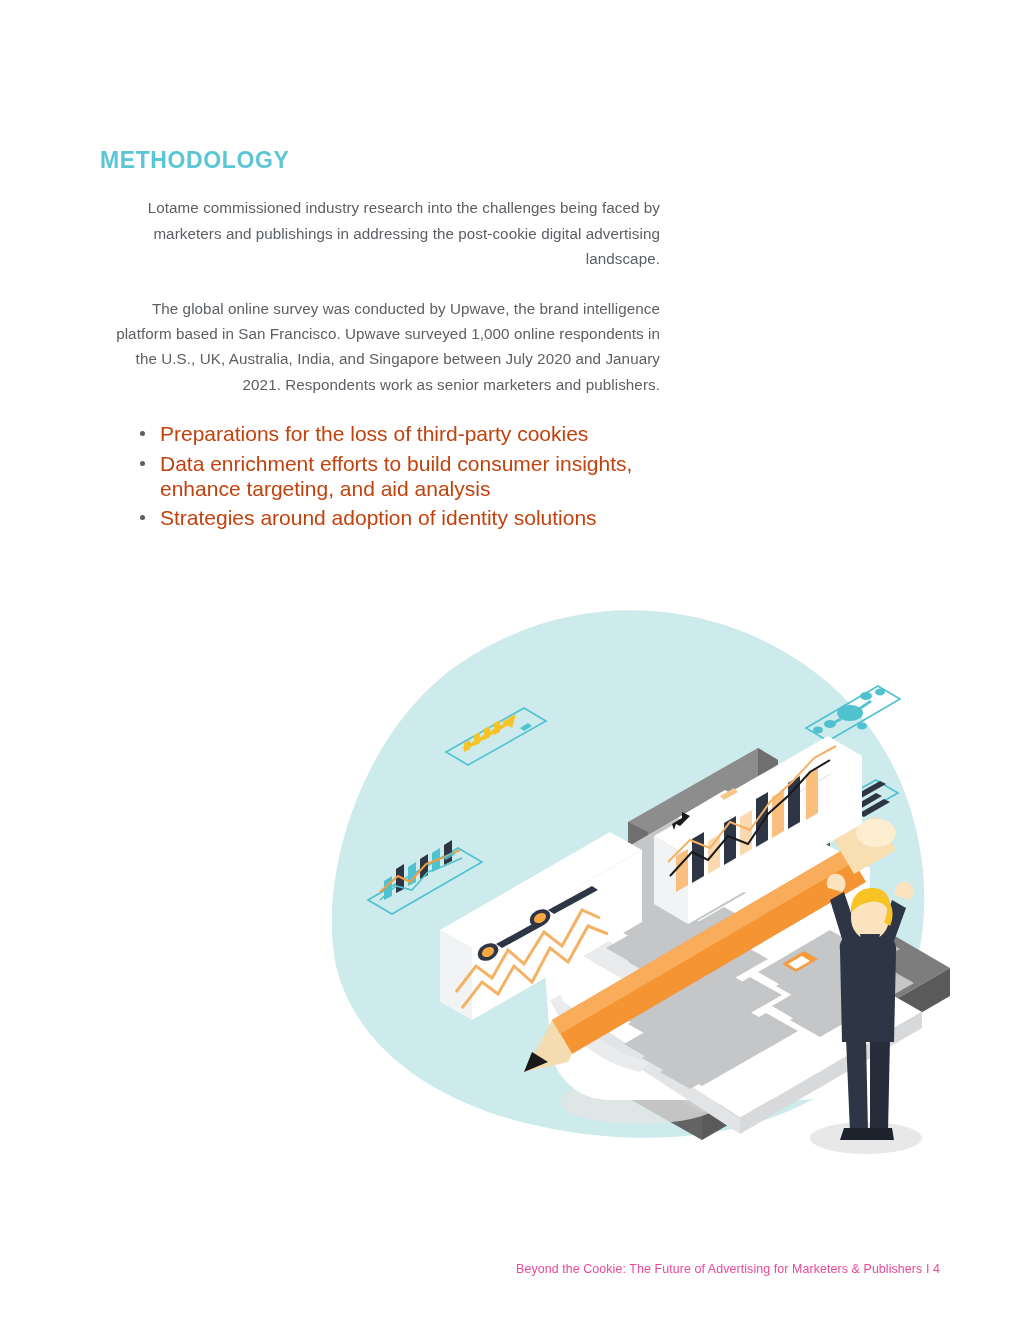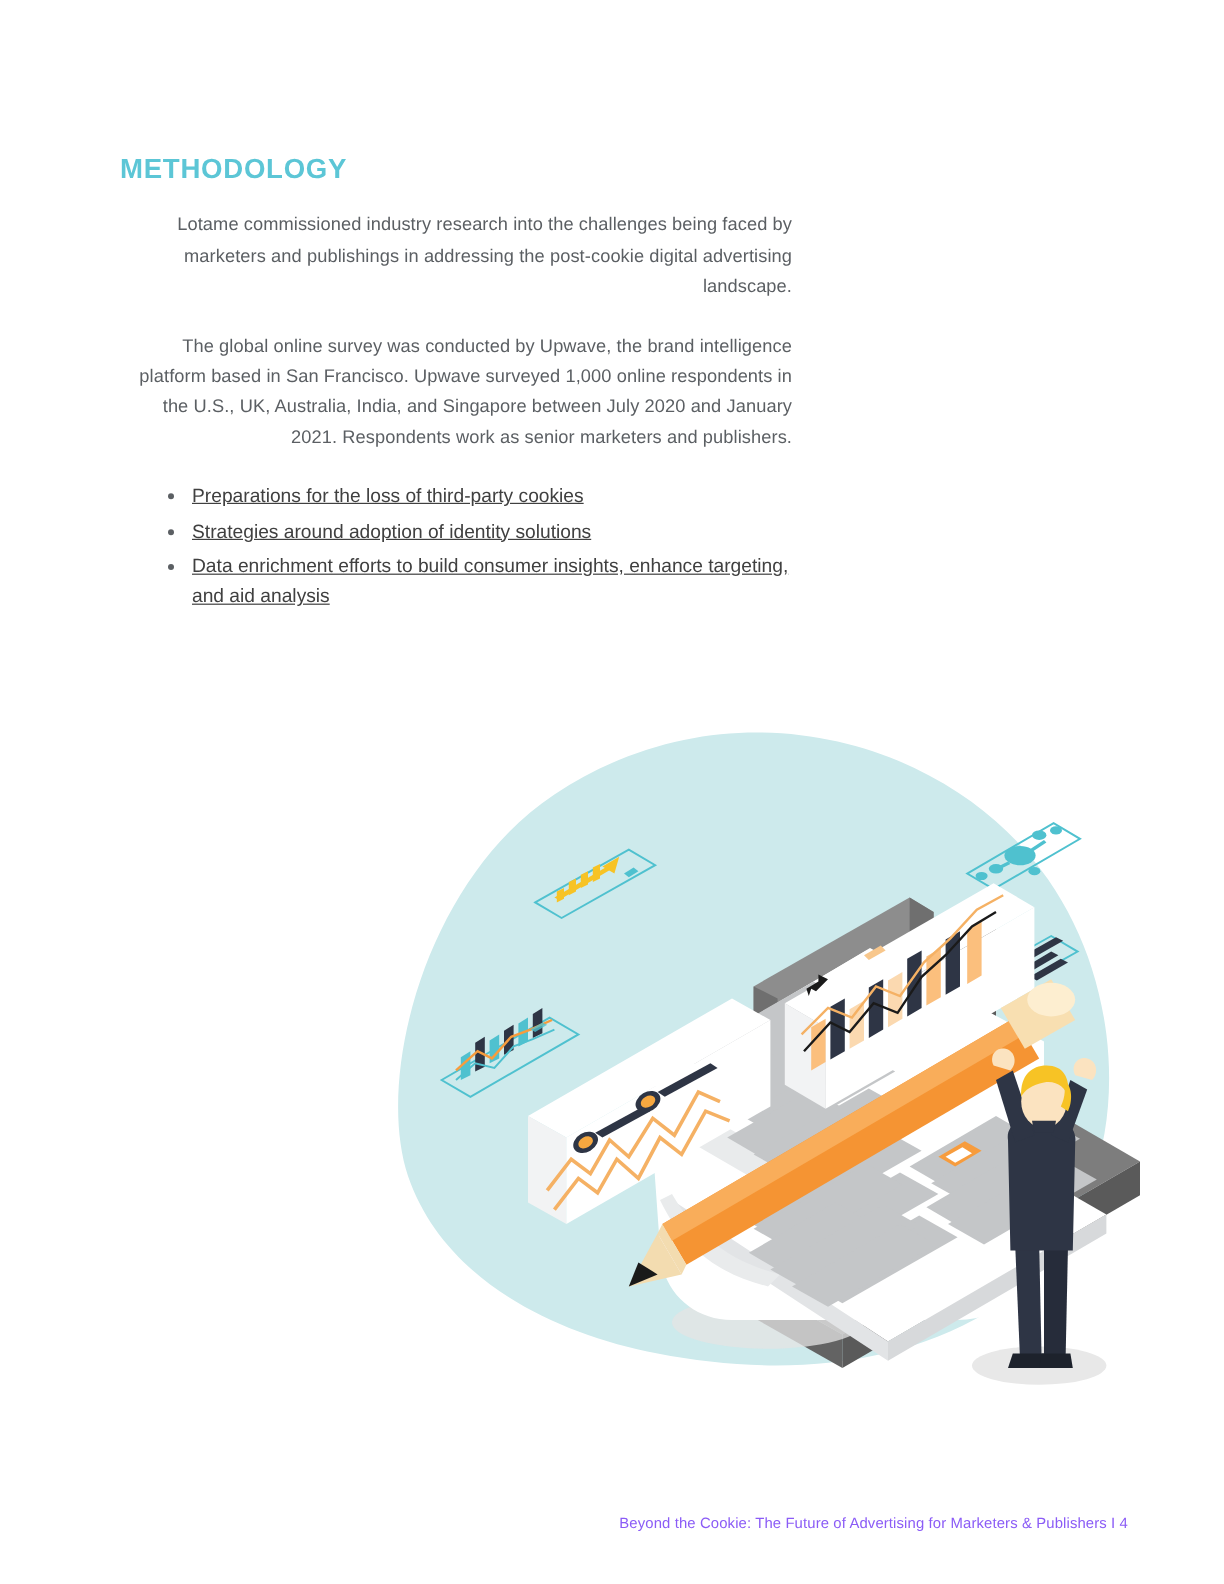--- a/index.html
+++ b/index.html
@@ -19,21 +19,21 @@
   .page {
     position: absolute;
     inset: 0;
     background: #ffffff;
   }
 
   
   .content {
     position: absolute;
     left: 100px;
-    top: 128px;
+    top: 148px;
     width: 560px;
   }
 
   .page-title {
     font-size: 23px;
     font-weight: bold;
     letter-spacing: 0.6px;
     color: #5cc6d6;
     margin: 0 0 22px 0;
     line-height: 1.1;
@@ -50,47 +50,46 @@
   }
   .para.tight { margin-bottom: 0; }
 
   .bullets {
     list-style: none;
     margin: 4px 0 0 0;
     padding: 0 0 0 38px;
   }
   .bullets li {
     position: relative;
-    font-size: 16px;
+    font-size: 21px;
     line-height: 25.4px;
-    color: #404040;
+    color: #c2410c;
     margin-bottom: 4px;
     padding-left: 22px;
-    text-decoration: underline;
   }
   .bullets li::before {
     content: "";
     position: absolute;
     left: 2px;
     top: 10px;
     width: 5px;
     height: 5px;
     border-radius: 50%;
     background: #5b5f63;
   }
 
   
   .footer {
     position: absolute;
     left: 0;
     right: 80px;
     top: 1262px;
     text-align: right;
     font-size: 12.4px;
-    color: #8b5cf6;
+    color: #ec4899;
     letter-spacing: 0.1px;
     padding-left: 40px;
   }
 
   
   .illustration {
     position: absolute;
     left: 310px;
     top: 600px;
     width: 660px;
@@ -107,22 +106,22 @@
 
     <h1 class="page-title">METHODOLOGY</h1>
 
     <p class="para">Lotame commissioned industry research into the challenges being faced by marketers and publishings in addressing the post-cookie digital advertising landscape.</p>
 
     <p class="para">The global online survey was conducted by Upwave, the brand intelligence platform based in San Francisco. Upwave surveyed 1,000 online respondents in the U.S., UK, Australia, India, and Singapore between July 2020 and January 2021. Respondents work as senior marketers and publishers.</p>
 
 
     <ul class="bullets">
       <li>Preparations for the loss of third-party cookies</li>
+      <li>Data enrichment efforts to build consumer insights, enhance targeting, and aid analysis</li>
       <li>Strategies around adoption of identity solutions</li>
-      <li>Data enrichment efforts to build consumer insights, enhance targeting, and aid analysis</li>
     </ul>
   </div>
 
   <div class="illustration">
     <svg width="660" height="640" viewBox="0 0 660 640" xmlns="http://www.w3.org/2000/svg">
 
       <path d="M152 62 C258 -8 372 2 452 40 C548 86 600 168 612 262
                C624 360 588 448 512 494 C432 542 330 546 238 528
                C144 510 58 462 30 380 C2 296 46 132 152 62 Z" fill="#cdeaec"></path>
 

